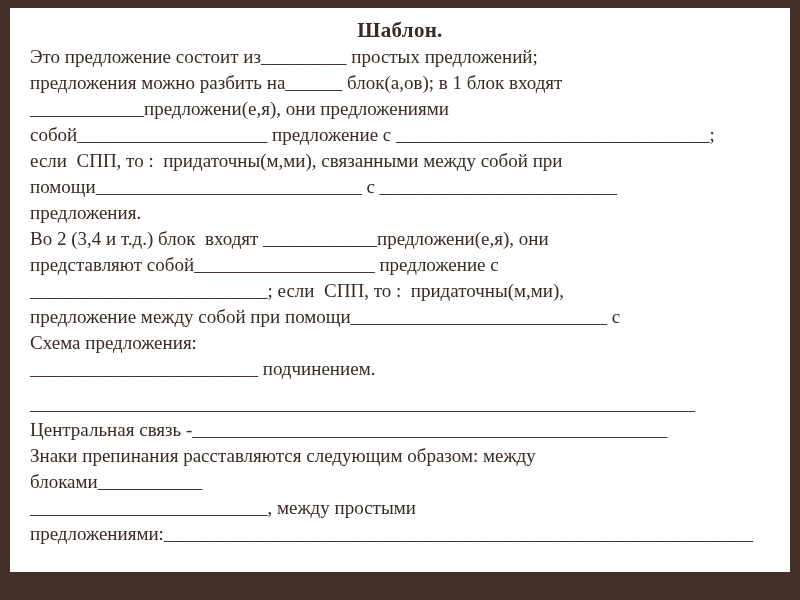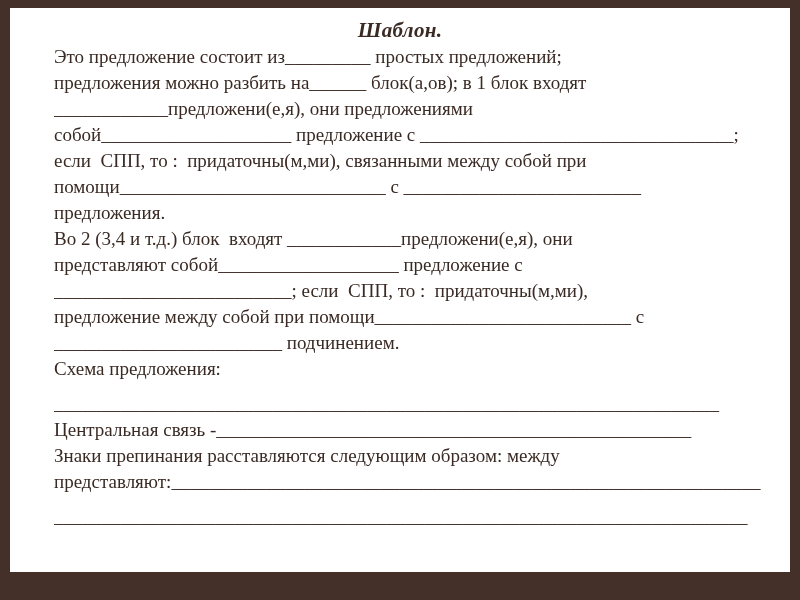--- a/index.html
+++ b/index.html
@@ -22,32 +22,30 @@
     bottom: 28px;
     background: var(--bg-color, #ffffff);
     color: var(--text-color, #3a2a24);
     padding: 8px 20px 0 20px;
     box-sizing: border-box;
     overflow: hidden;
   }
   .slide-title {
     text-align: center;
     font-weight: bold;
-    font-style: italic;
     font-size: 21px;
     line-height: 28px;
     letter-spacing: 0.3px;
   }
   .line {
     font-size: 19px;
     line-height: 26px;
     white-space: pre-wrap;
     overflow: hidden;
     max-height: 26px;
-    margin-left: 24px;
   }
   .line.gap {
     margin-top: 9px;
     font-style: italic;
   }
 </style>
 </head>
 <body>
 
 <div class="stage">
@@ -57,21 +55,23 @@
     <div class="line">предложения можно разбить на______ блок(а,ов); в 1 блок входят</div>
     <div class="line">____________предложени(е,я), они предложениями</div>
     <div class="line">собой____________________ предложение с _________________________________;</div>
     <div class="line">если  СПП, то :  придаточны(м,ми), связанными между собой при</div>
     <div class="line">помощи____________________________ с _________________________</div>
     <div class="line">предложения.</div>
     <div class="line">Во 2 (3,4 и т.д.) блок  входят ____________предложени(е,я), они</div>
     <div class="line">представляют собой___________________ предложение с</div>
     <div class="line">_________________________; если  СПП, то :  придаточны(м,ми),</div>
     <div class="line">предложение между собой при помощи___________________________ с</div>
+    <div class="line">Схема предложения:</div>
     <div class="line">________________________ подчинением.</div>
-    <div class="line">Схема предложения:</div>
     <div class="line gap">______________________________________________________________________</div>
     <div class="line">Центральная связь -__________________________________________________</div>
     <div class="line">Знаки препинания расставляются следующим образом: между</div>
-    <div class="line">представляют:______________________________________________________________</div>
+    <div class="line">блоками___________</div>
+    <div class="line">_________________________, между простыми</div>
+    <div class="line">предложениями:______________________________________________________________</div>
     <div class="line gap">_________________________________________________________________________</div>
   </div>
 </div>
 
 </body></html>

